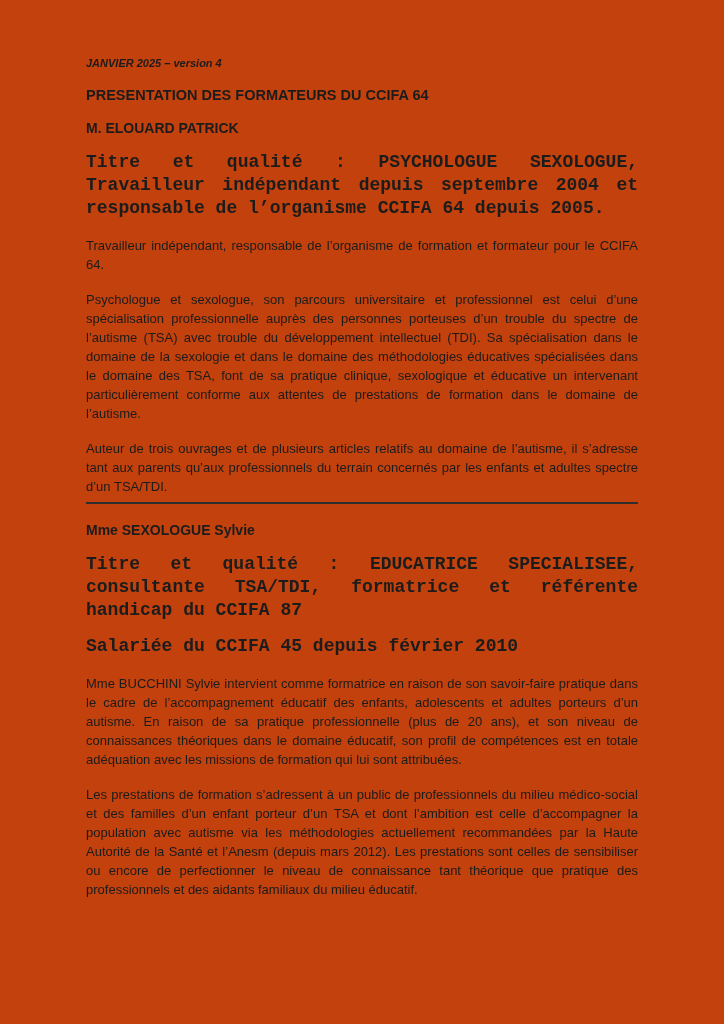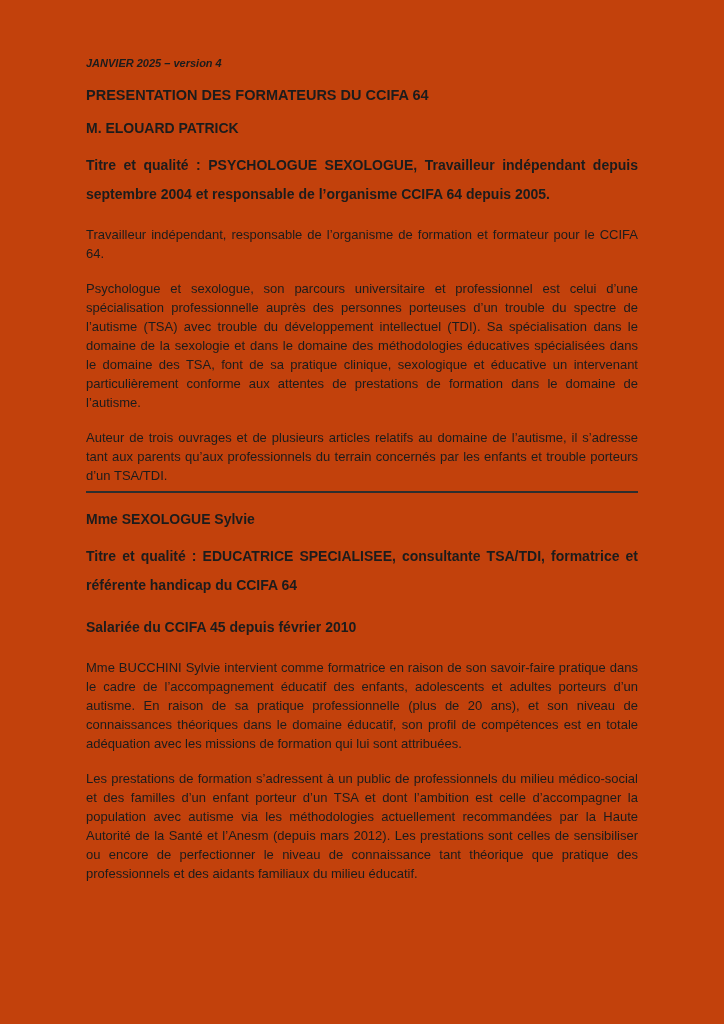--- a/index.html
+++ b/index.html
@@ -35,25 +35,26 @@
     margin: 0 0 13px 0;
     line-height: 20px;
   }
   .formateur-name {
     font-size: 14px;
     font-weight: bold;
     margin: 0 0 13px 0;
     line-height: 20px;
   }
   .titre-line {
-    font-size: 14px;
+    font-size: 18px;
     font-weight: bold;
     margin: 0 0 13px 0;
-    line-height: 29px;
+    line-height: 23px;
     text-align: justify;
+    font-family: Liberation Mono, monospace;
   }
   .body-paragraph {
     font-size: 13px;
     line-height: 19px;
     text-align: justify;
     margin: 16px 0 13px 0;
   }
   .formateur-section {
     margin: 0;
     padding: 0;
@@ -79,29 +80,29 @@
   <section class="formateur-section section-elouard">
 
     <h2 class="formateur-name">M. ELOUARD PATRICK</h2>
 
     <h3 class="titre-line">Titre et qualité : PSYCHOLOGUE SEXOLOGUE, Travailleur indépendant depuis septembre 2004 et responsable de l’organisme CCIFA 64 depuis 2005.</h3>
 
     <p class="body-paragraph">Travailleur indépendant, responsable de l’organisme de formation et formateur pour le CCIFA 64.</p>
 
     <p class="body-paragraph">Psychologue et sexologue, son parcours universitaire et professionnel est celui d’une spécialisation professionnelle auprès des personnes porteuses d’un trouble du spectre de l’autisme (TSA) avec trouble du développement intellectuel (TDI). Sa spécialisation dans le domaine de la sexologie et dans le domaine des méthodologies éducatives spécialisées dans le domaine des TSA, font de sa pratique clinique, sexologique et éducative un intervenant particulièrement conforme aux attentes de prestations de formation dans le domaine de l’autisme.</p>
 
-    <p class="body-paragraph">Auteur de trois ouvrages et de plusieurs articles relatifs au domaine de l’autisme, il s’adresse tant aux parents qu’aux professionnels du terrain concernés par les enfants et trouble porteurs d’un TSA/TDI.</p>
+    <p class="body-paragraph">Auteur de trois ouvrages et de plusieurs articles relatifs au domaine de l’autisme, il s’adresse tant aux parents qu’aux professionnels du terrain concernés par les enfants et adultes spectre d’un TSA/TDI.</p>
 
   </section>
 
   <section class="formateur-section section-bucchini">
 
     <h2 class="formateur-name">Mme SEXOLOGUE Sylvie</h2>
 
-    <h3 class="titre-line">Titre et qualité : EDUCATRICE SPECIALISEE, consultante TSA/TDI, formatrice et référente handicap du CCIFA 64</h3>
+    <h3 class="titre-line">Titre et qualité : EDUCATRICE SPECIALISEE, consultante TSA/TDI, formatrice et référente handicap du CCIFA 87</h3>
 
     <h3 class="titre-line">Salariée du CCIFA 45 depuis février 2010</h3>
 
     <p class="body-paragraph">Mme BUCCHINI Sylvie intervient comme formatrice en raison de son savoir-faire pratique dans le cadre de l’accompagnement éducatif des enfants, adolescents et adultes porteurs d’un autisme. En raison de sa pratique professionnelle (plus de 20 ans), et son niveau de connaissances théoriques dans le domaine éducatif, son profil de compétences est en totale adéquation avec les missions de formation qui lui sont attribuées.</p>
 
     <p class="body-paragraph">Les prestations de formation s’adressent à un public de professionnels du milieu médico-social et des familles d’un enfant porteur d’un TSA et dont l’ambition est celle d’accompagner la population avec autisme via les méthodologies actuellement recommandées par la Haute Autorité de la Santé et l’Anesm (depuis mars 2012). Les prestations sont celles de sensibiliser ou encore de perfectionner le niveau de connaissance tant théorique que pratique des professionnels et des aidants familiaux du milieu éducatif.</p>
 
 
   </section>
 

